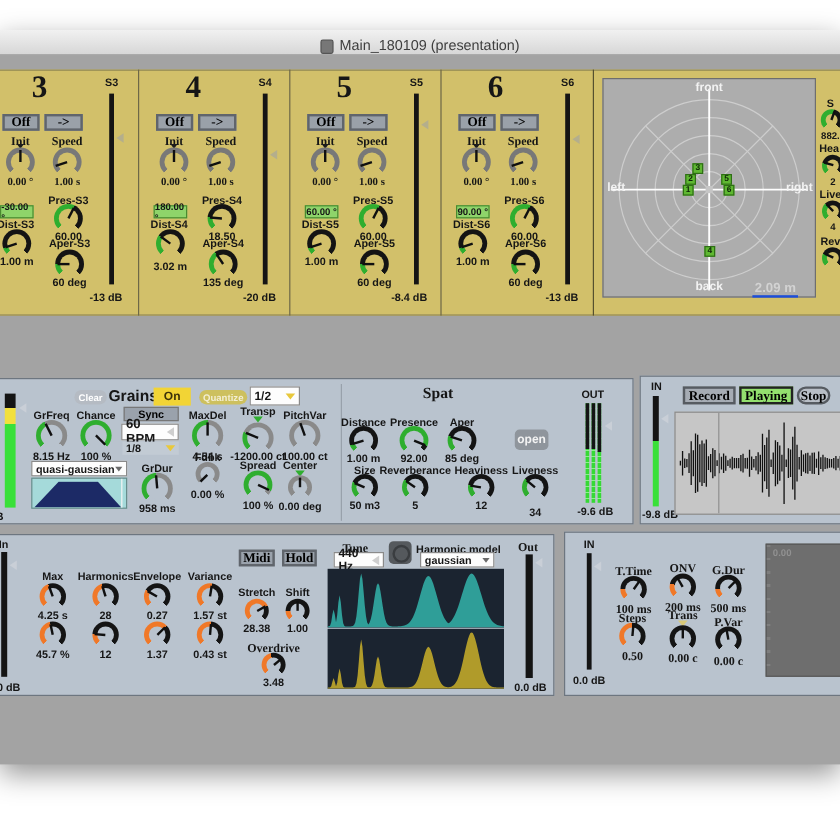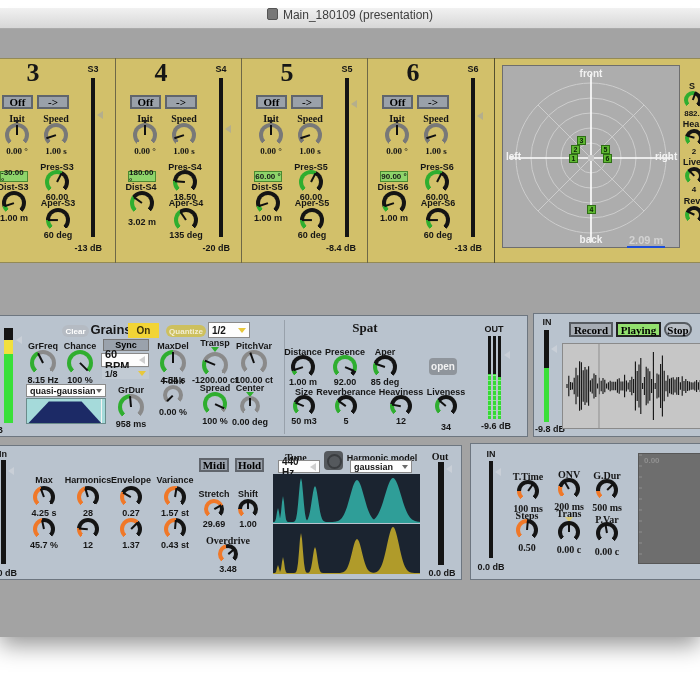--- a/index.html
+++ b/index.html
@@ -9,22 +9,22 @@
   .t{position:absolute;white-space:nowrap;line-height:1.1}
   .c{transform:translateX(-50%)}
   .f8{font-size:8px;font-weight:bold}
   .f9{font-size:9px;font-weight:bold}
   .f10{font-size:10px;font-weight:bold}
   .f13{font-size:13px;font-weight:bold}
   .srf{font-family:"Liberation Serif",serif}
   .num{font:bold 26px "Liberation Serif",serif}
   .window{left:0;top:25px;width:700px;height:612px;background:#a3a3a3;
           box-shadow:0 8px 22px rgba(0,0,0,.42)}
-  .titlebar{left:0;top:8px;width:700px;height:20px;background:linear-gradient(#f1f1f1,#d7d7d7);
-            border-bottom:1px solid #aaa;display:flex;align-items:flex-start;justify-content:center;
+  .titlebar{left:0;top:25px;width:700px;height:20px;background:linear-gradient(#f1f1f1,#d7d7d7);
+            border-bottom:1px solid #aaa;display:flex;align-items:flex-end;justify-content:center;
             gap:5px;font-size:12px;color:#3e3e3e}
   .docicon{width:9px;height:10px;background:#777;border:1px solid #555;border-radius:2px}
   .ystrip{left:0;top:58px;width:700px;height:205px;background:#d2c06a;
           border-top:1px solid #948a54;border-bottom:1px solid #948a54;box-sizing:border-box}
   .vdiv{position:absolute;top:58px;height:205px;width:1px;background:#6e6847}
   .sat{top:58px;width:127px;height:205px;--face:#d2c06a}
   .bpanel{background:#b9c3ce;border:1px solid #6d7680;--face:#b9c3ce;box-sizing:border-box}
   .btn{position:absolute;display:flex;align-items:center;justify-content:center;
        box-sizing:border-box;margin:0;padding:0;font:bold 10px "Liberation Sans",sans-serif;cursor:default}
   .gbtn{background:#9aa1a9;border:2px solid #60656c;font:bold 11px "Liberation Serif",serif}
@@ -468,21 +468,21 @@
     </div>
   <div class="t c f9" style="left:182px;top:95px">0.43 st</div>
 
   <button class="btn srf" style="left:206px;top:12px;width:30px;height:14px;background:#9aa2ac;border:2px solid #60656c;font-size:11px;font-family:'Liberation Serif',serif">Midi</button>
   <button class="btn srf" style="left:242px;top:12px;width:29px;height:14px;background:#9aa2ac;border:2px solid #60656c;font-size:11px;font-family:'Liberation Serif',serif">Hold</button>
 
   <div class="t c f9" style="left:221px;top:44px">Stretch</div>
   <div class="knob k20" style="left:211px;top:53px;--arc:200;--rot:60;--track:#141414;--col:#f07828">
       <span class="ndl"></span>
     </div>
-  <div class="t c f9" style="left:221px;top:74px">29.69</div>
+  <div class="t c f9" style="left:221px;top:74px">28.38</div>
   <div class="t c f9" style="left:255px;top:44px">Shift</div>
   <div class="knob k20" style="left:245px;top:53px;--arc:45;--rot:0;--track:#141414;--col:#f07828">
       <span class="ndl"></span>
     </div>
   <div class="t c f9" style="left:255px;top:74px">1.00</div>
   <div class="t c f10 srf" style="left:235px;top:89px">Overdrive</div>
   <div class="knob k20" style="left:225px;top:98px;--arc:120;--rot:50;--track:#141414;--col:#f07828">
       <span class="ndl"></span>
     </div>
   <div class="t c f9" style="left:235px;top:119px">3.48</div>

